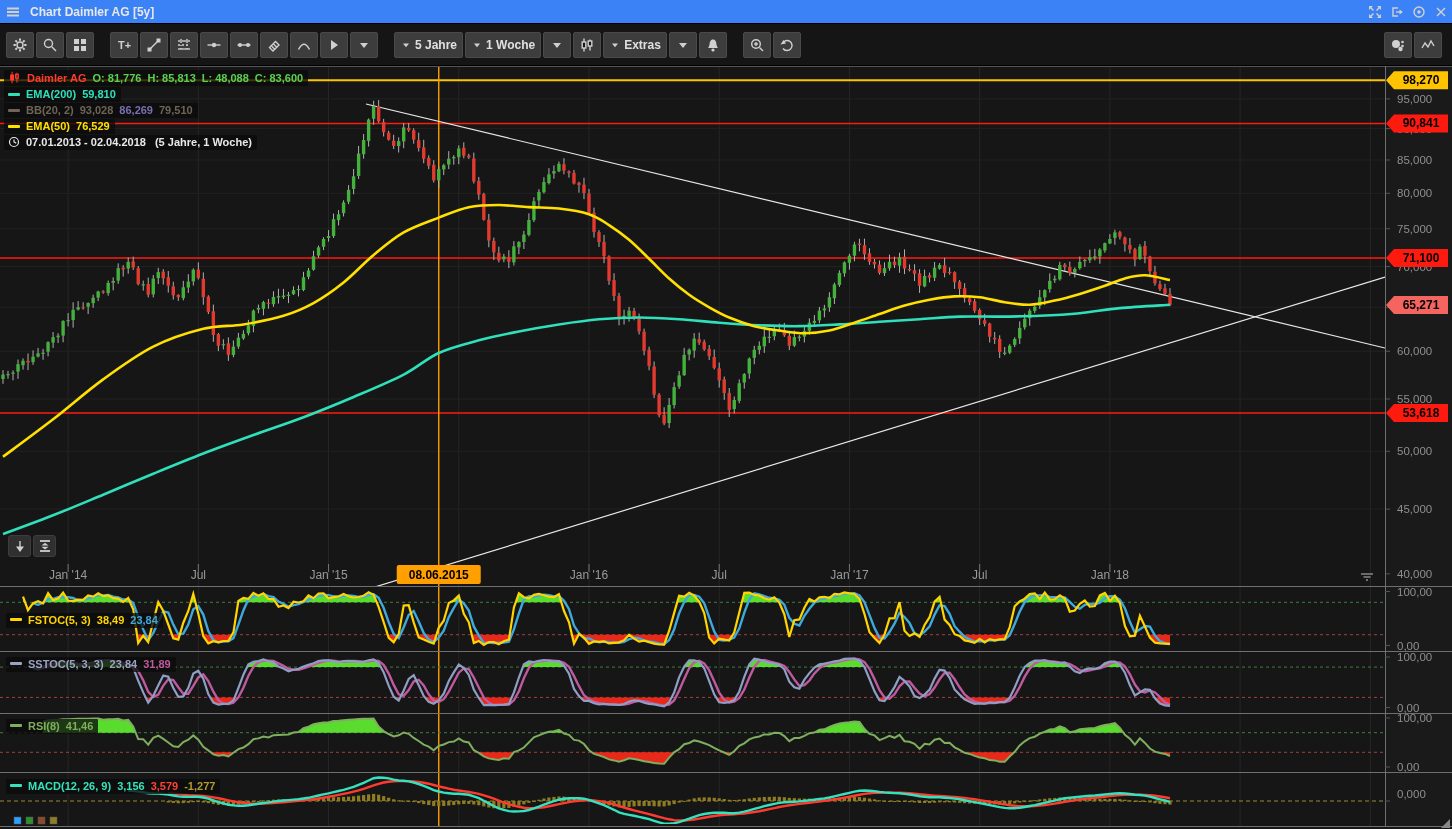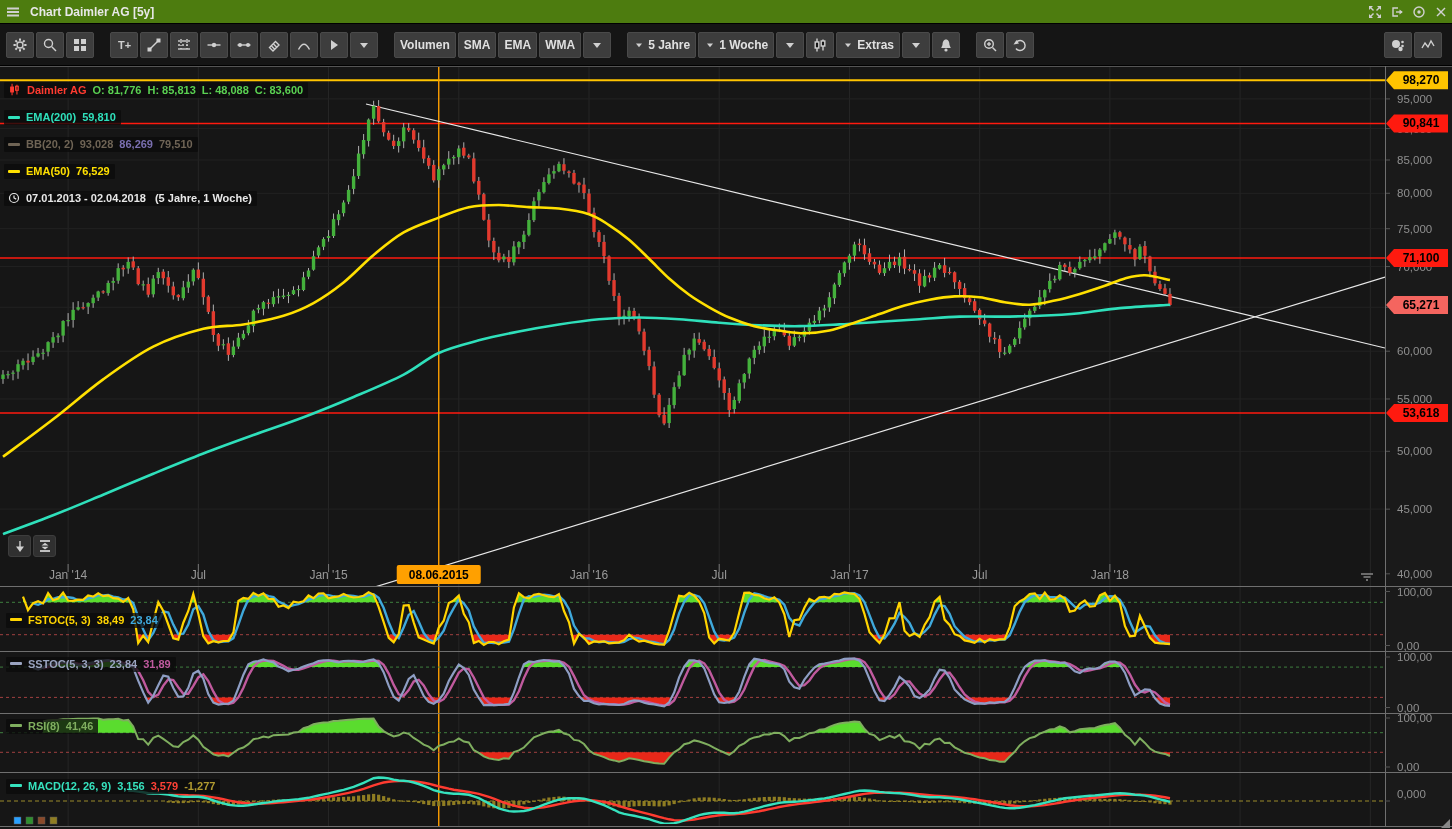--- a/index.html
+++ b/index.html
@@ -5,21 +5,21 @@
   * { box-sizing: border-box; margin: 0; padding: 0; }
   html,body { background:#000; }
   #app {
     position: relative; width: 1452px; height: 829px; overflow: hidden;
     background: #161616; font-family: "Liberation Sans", sans-serif;
     -webkit-font-smoothing: antialiased;
   }
   
   #titlebar {
     position:absolute; left:0; top:0; width:1452px; height:24px;
-    background:#4d7c0f; display:flex; align-items:center; z-index:30;
+    background:#3b82f6; display:flex; align-items:center; z-index:30;
     border-bottom:1px solid #000;
   }
   #titlebar .menu { width:26px; display:flex; justify-content:center; cursor:pointer; }
   #titlebar .title { color:#e8e8e8; font-size:12px; font-weight:bold; margin-left:4px; }
   #titlebar .spacer { flex:1; }
   #titlebar .winbtn { width:22px; height:20px; display:flex; align-items:center; justify-content:center; cursor:pointer; }
   
   #toolbar {
     position:absolute; left:0; top:24px; width:1452px; height:42px;
     background:#151515; display:flex; align-items:center; z-index:30; padding:0 6px;
@@ -32,21 +32,21 @@
     display:flex; align-items:center; justify-content:center; gap:3px;
     color:#e0e0e0; font-size:12px; font-weight:bold; cursor:pointer;
   }
   #toolbar .spacer { flex:1; }
   .icon { display:flex; align-items:center; justify-content:center; }
   
   #chart-wrap { position:absolute; left:0; top:66px; width:1452px; height:763px; background:#161616; }
   #chart-svg { position:absolute; left:0; top:0; }
   
   .ovl { position:absolute; z-index:20; font-size:11px; font-weight:bold; white-space:nowrap; }
-  .lg-row { display:flex; align-items:flex-end; gap:6px; margin-bottom:1px;margin-top:12px; }
+  .lg-row { display:flex; align-items:flex-end; gap:6px; margin-bottom:1px; }
   .lg-chip { background:rgba(12,12,12,0.78); padding:1px 5px 2px 4px; display:inline-flex; align-items:center; gap:6px; border-radius:1px; }
   .dash { display:inline-block; width:12px; height:3px; border-radius:1px; }
   .corner-btn {
     position:absolute; width:23px; height:22px; background:#303030; border:1px solid #3d3d3d;
     border-radius:3px; display:flex; align-items:center; justify-content:center; cursor:pointer; z-index:21;
   }
 </style>
 </head>
 <body>
 
@@ -192,41 +192,20 @@
               <path d="M2.5,12.5 Q8,2 13.5,12.5"></path>
             </svg>
           </span>
         </div>
         <div class="tb-btn">
           <span class="icon">
             <svg width="16" height="16" viewBox="0 0 16 16" fill="none" stroke="#d0d0d0" stroke-width="1.4">
               <polygon points="5,3 12,8 5,13" fill="#d0d0d0" stroke="none"></polygon>
             </svg>
           </span>
-        </div>
-        <div class="tb-btn">
-          <span class="icon">
-            <svg width="16" height="16" viewBox="0 0 16 16">
-              <polygon points="4,6 12,6 8,11" fill="#d0d0d0" stroke="none"></polygon>
-            </svg>
-          </span>
-        </div>
-      </div>
-      <div class="tb-group">
-        <div class="tb-btn">
-          <span>Volumen</span>
-        </div>
-        <div class="tb-btn">
-          <span>SMA</span>
-        </div>
-        <div class="tb-btn">
-          <span>EMA</span>
-        </div>
-        <div class="tb-btn">
-          <span>WMA</span>
         </div>
         <div class="tb-btn">
           <span class="icon">
             <svg width="16" height="16" viewBox="0 0 16 16">
               <polygon points="4,6 12,6 8,11" fill="#d0d0d0" stroke="none"></polygon>
             </svg>
           </span>
         </div>
       </div>
       <div class="tb-group">

